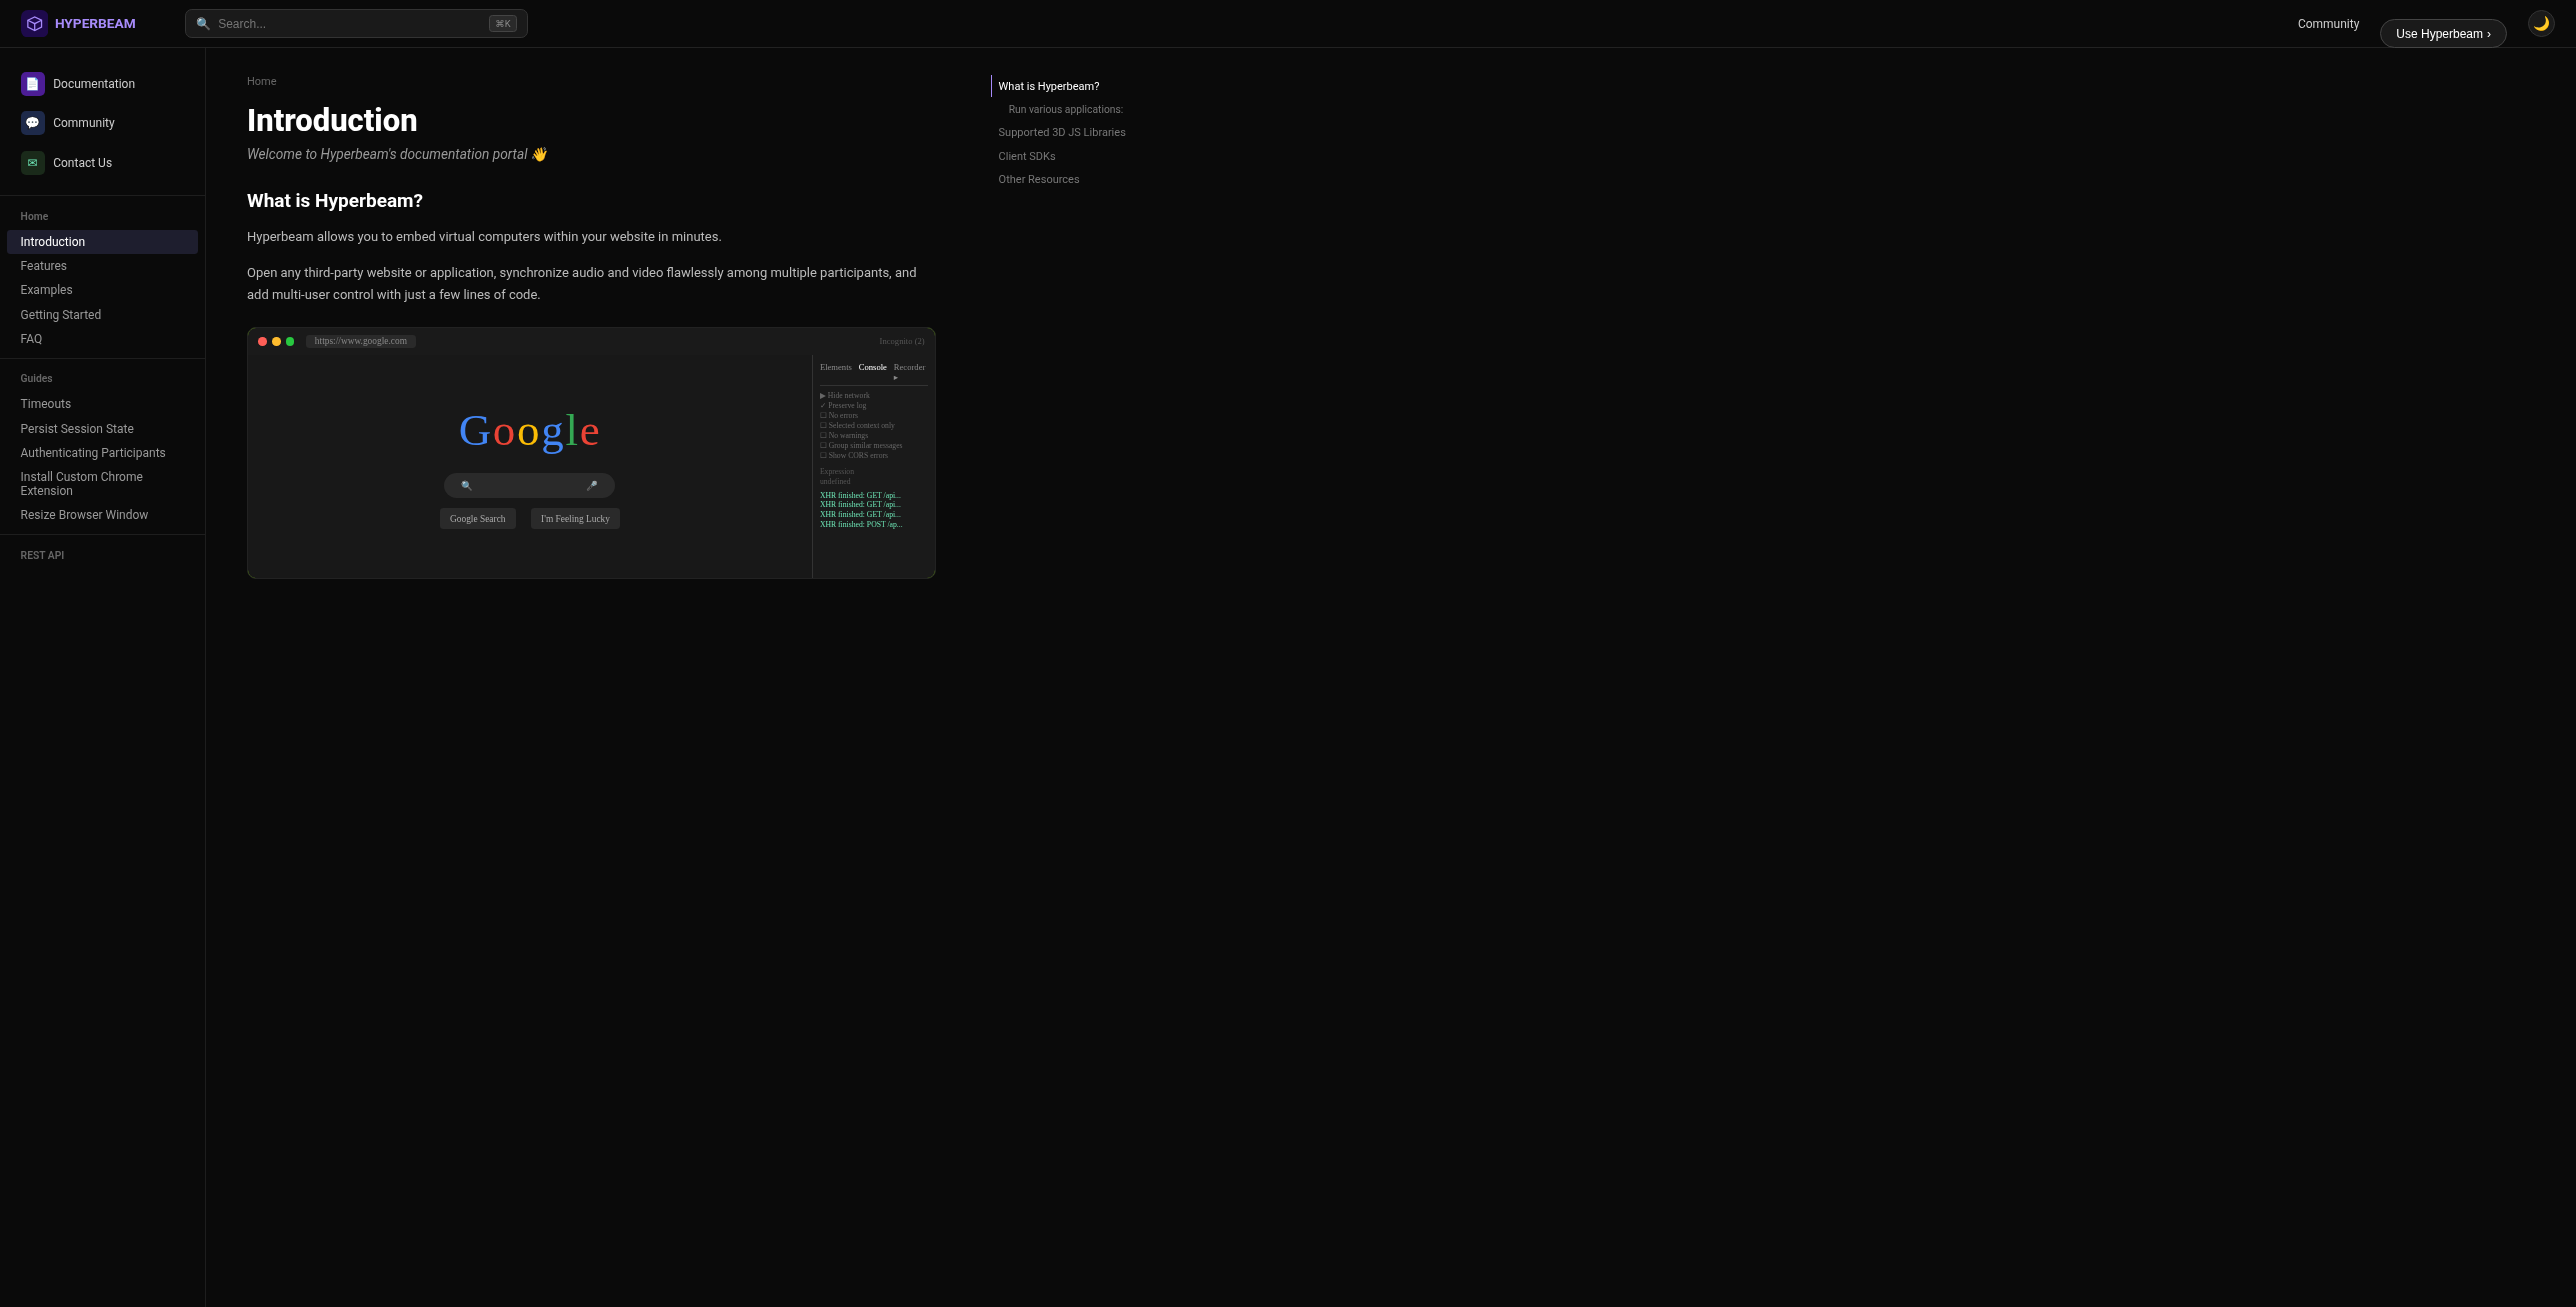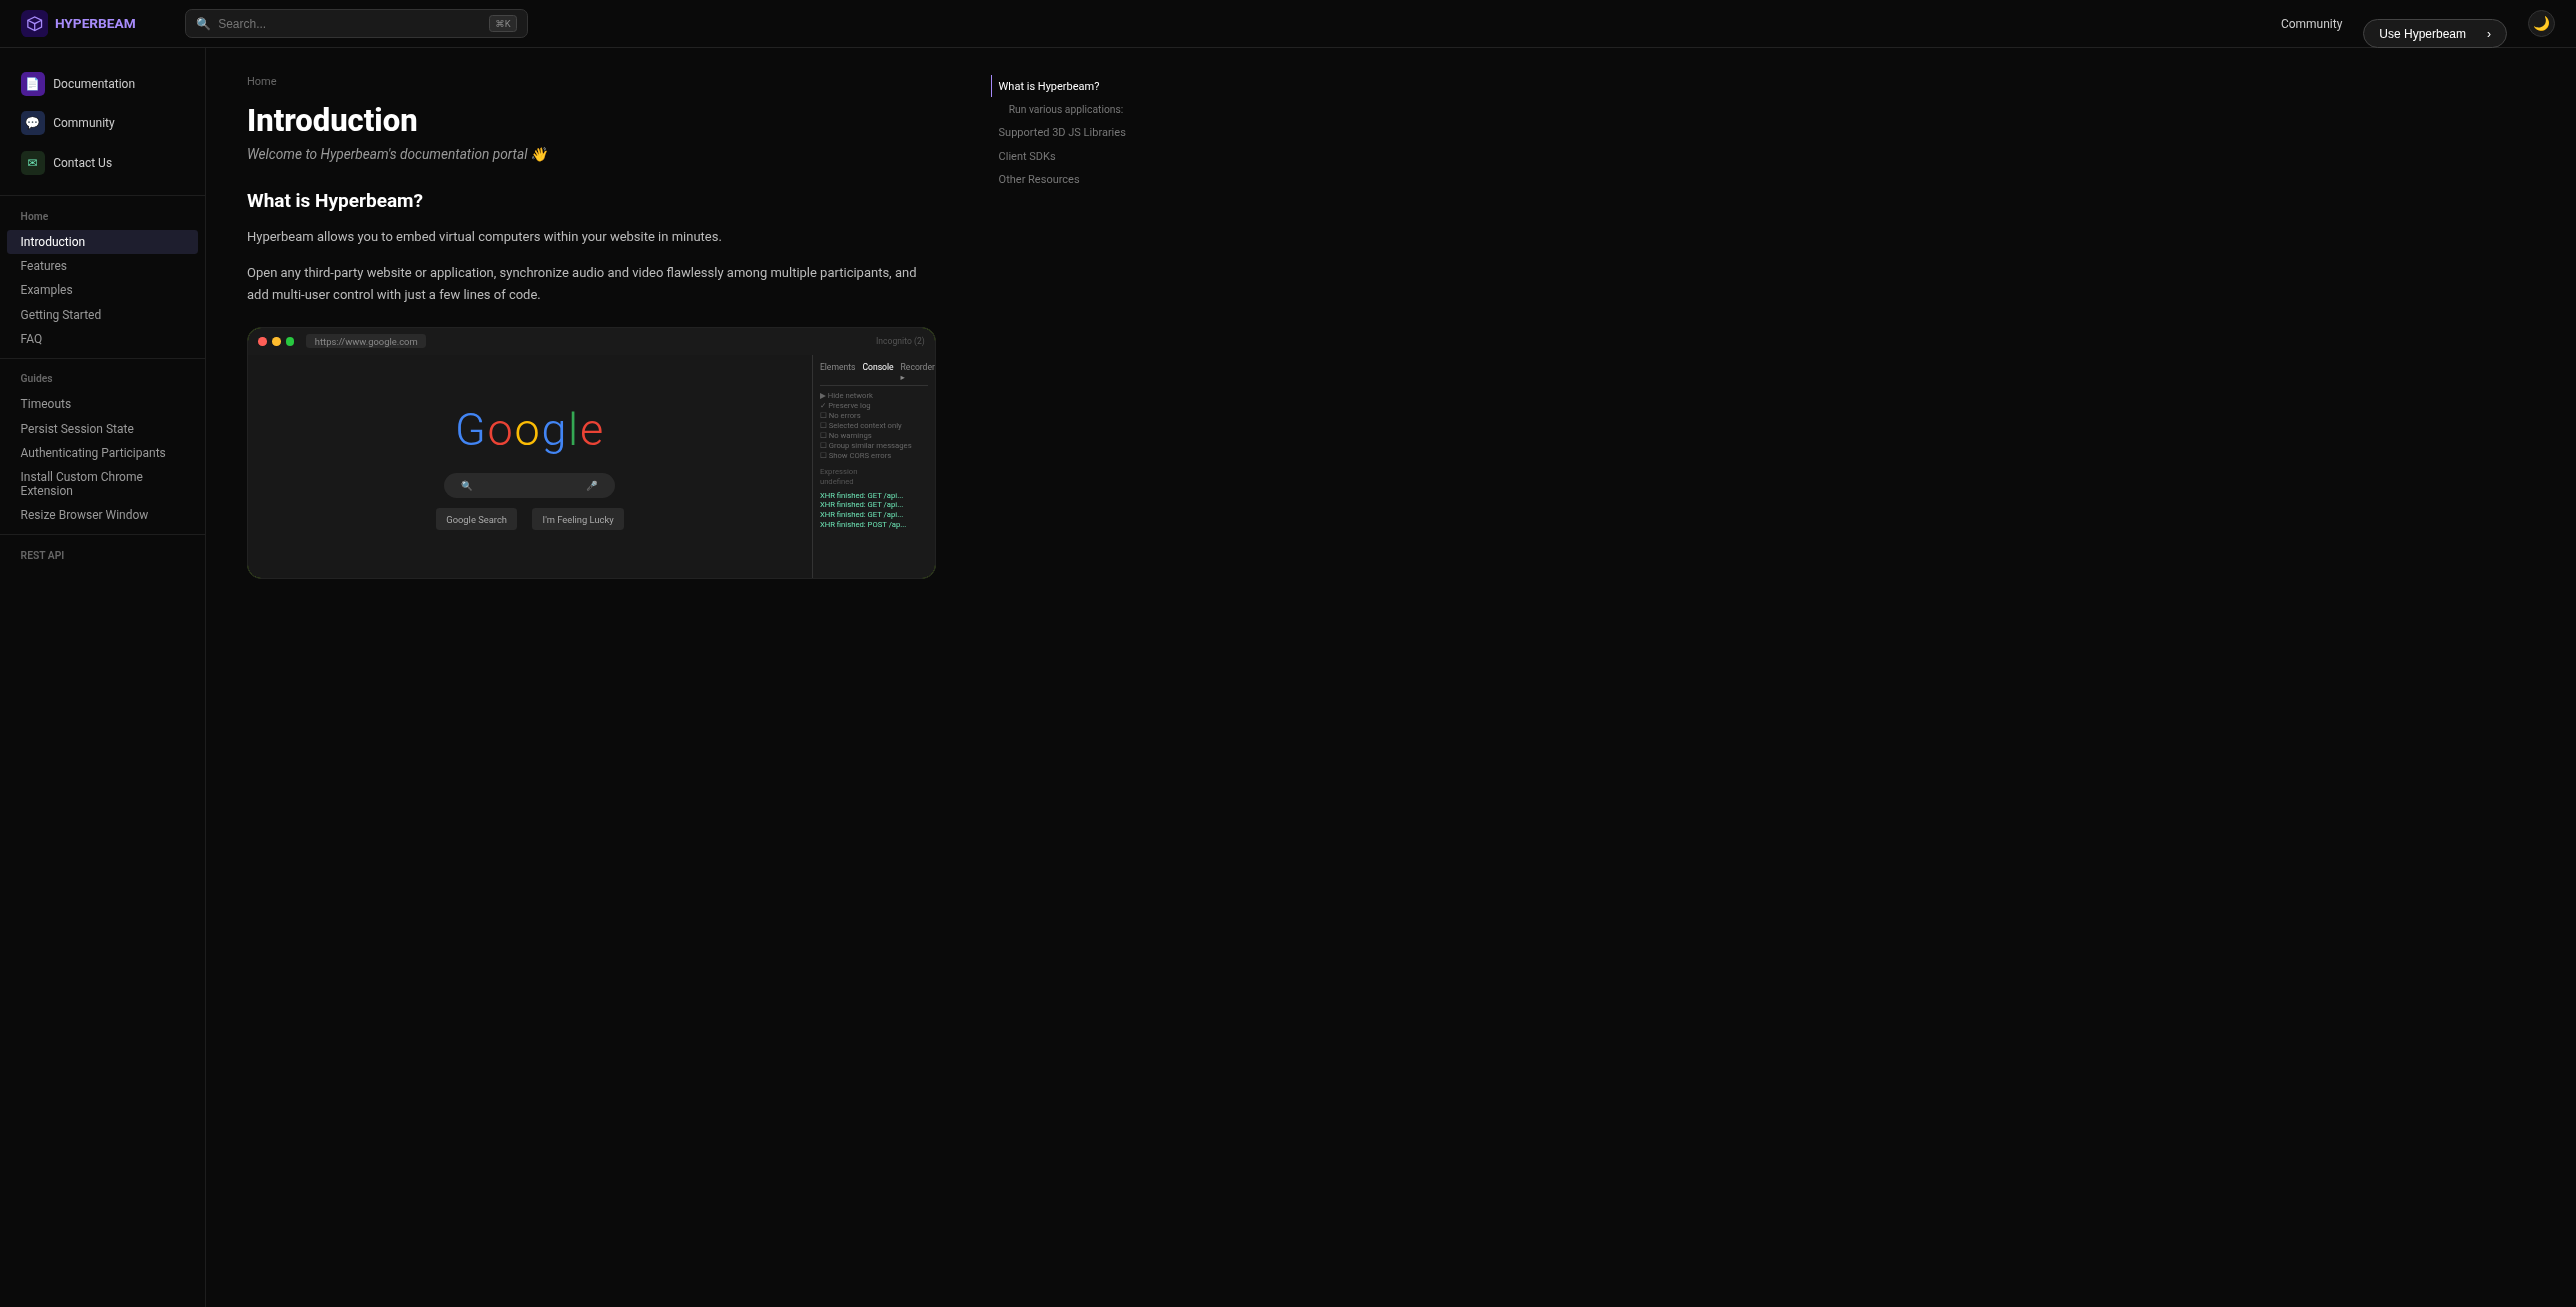--- a/index.html
+++ b/index.html
@@ -81,21 +81,21 @@
     .use-hyperbeam-btn {
       background: #1a1a1a;
       border: 0.9px solid #444;
       border-radius: 17px;
       color: #fff;
       padding: 6.9px 15.4px;
       font-size: 12px;
       cursor: pointer;
       display: flex;
       align-items: center;
-      gap: 21px;
+      gap: 4px;
       margin-top: 20px;
     }
     .dark-mode-toggle {
       width: 27.4px;
       height: 27.4px;
       border-radius: 50%;
       background: #1a1a1a;
       border: 0.9px solid #333;
       display: flex;
       align-items: center;
@@ -211,24 +211,25 @@
       margin-bottom: 13.7px;
     }
     .body-text {
       font-size: 13px;
       color: #bbb;
       line-height: 1.7;
       margin-bottom: 13.7px;
     }
     .video-preview {
       background: #84cc16;
-      border-radius: 14px;
+      border-radius: 9px;
       overflow: hidden;
       margin-top: 20.6px;
       border: 0.9px solid #222;
+      font-family: Liberation Serif, serif;
     }
     .video-browser-bar {
       background: #1a1a1a;
       height: 27.4px;
       display: flex;
       align-items: center;
       padding: 0 10.3px;
       gap: 5.1px;
     }
     .browser-dot {

